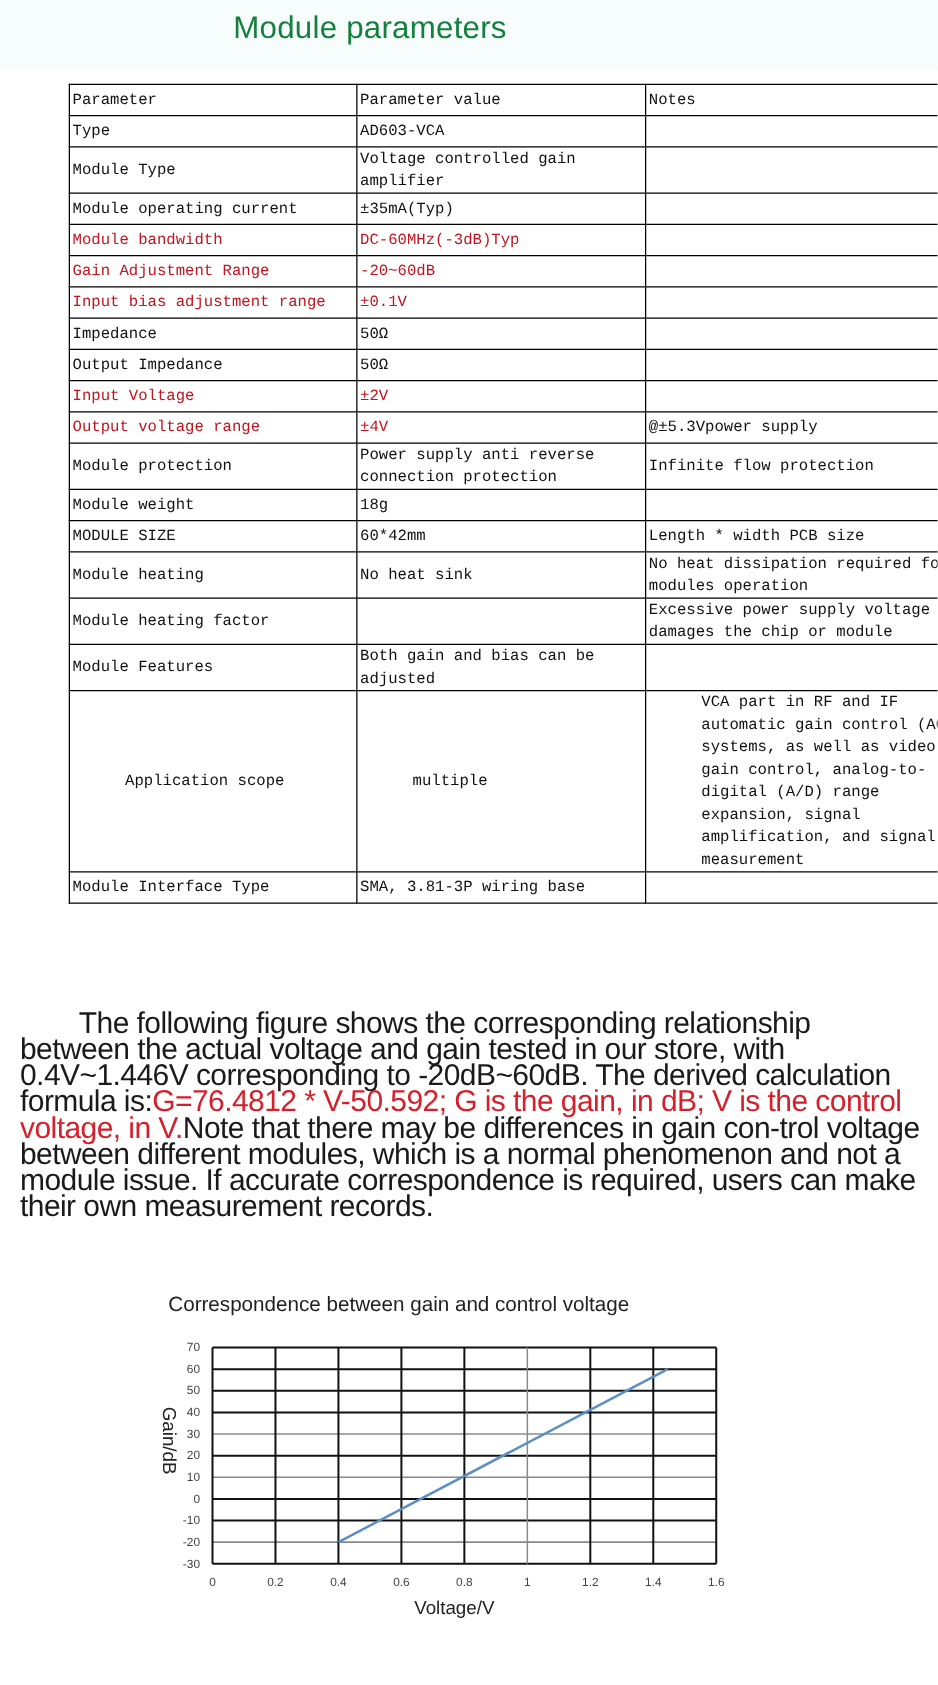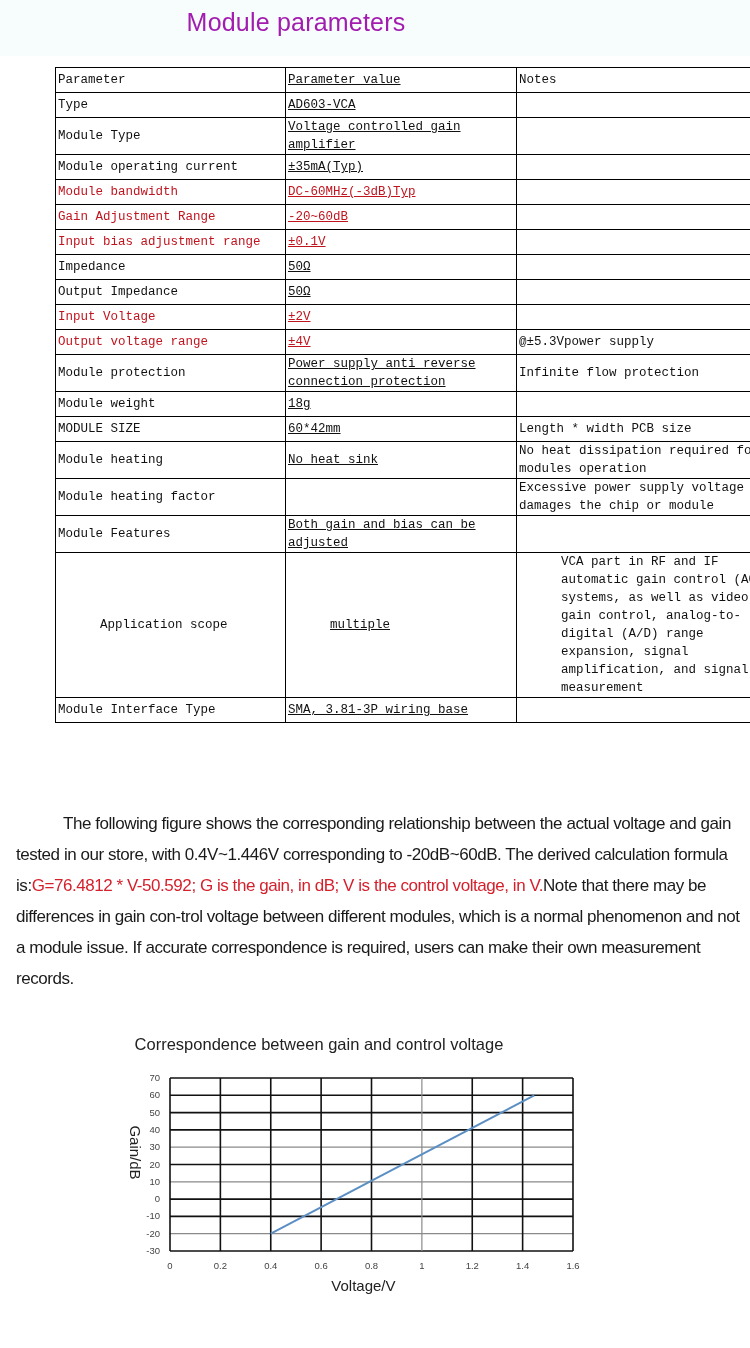--- a/index.html
+++ b/index.html
@@ -6,42 +6,42 @@
   body {
     width: 750px; height: 1348px; background: #ffffff; position: relative; overflow: hidden;
     font-family: "Liberation Sans", sans-serif;
   }
   .title-band {
     position: absolute; left: 0; top: 0; width: 750px; height: 56px;
     background: #f7fcfd;
   }
   .page-title {
     position: absolute; left: 0; top: 8px; width: 592px; text-align: center;
-    color: #a21caf; font-size: 25px; letter-spacing: 0.2px;
+    color: #15803d; font-size: 25px; letter-spacing: 0.2px;
   }
   table.params {
     position: absolute; left: 19px; top: 67px; width: 723px;
     border-collapse: collapse; table-layout: fixed;
     font-family: "Liberation Mono", "DejaVu Sans Mono", monospace;
     font-size: 12.5px; color: #111; margin-left: 36px;
   }
   table.params td {
     border: 1px solid #000; padding: 0 2px; vertical-align: middle;
     line-height: 18px; height: 24px; overflow: hidden; word-wrap: break-word;
   }
   table.params td.c1 { width: 225px; }
-  table.params td.c2 { width: 226px; text-decoration: underline; }
+  table.params td.c2 { width: 226px; }
   table.params td.c3 { width: 258px; }
   .red { color: #c0141e; }
   .note-formula { font-family: "Liberation Serif", serif; font-size: 13px; }
   tr.tall td { height: 34px; }
   tr.xtall td { height: 106px; padding-left: 44px; }
   .para {
     position: absolute; left: 16px; top: 808px; width: 724px;
-    font-size: 17px; line-height: 31px; color: #1a1a1a;
+    font-size: 24px; line-height: 21px; color: #1a1a1a;
     letter-spacing: -0.45px; text-indent: 47px;
   }
   .para .red { color: #d51f2b; }
   .chart-title {
     position: absolute; left: 110px; top: 1035px; width: 520px; text-align: center;
     font-size: 16.5px; color: #222;
     transform: translateX(-51px);
   }
   svg.chart { position: absolute; left: 100px; top: 1060px; }
   .ytick, .xtick { font-family: "Liberation Sans", sans-serif; font-size: 9.5px; fill: #444; }

